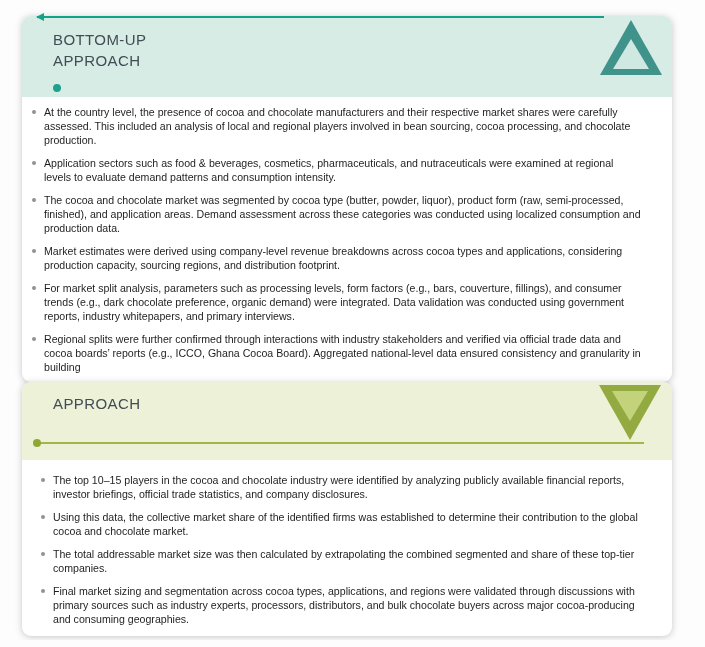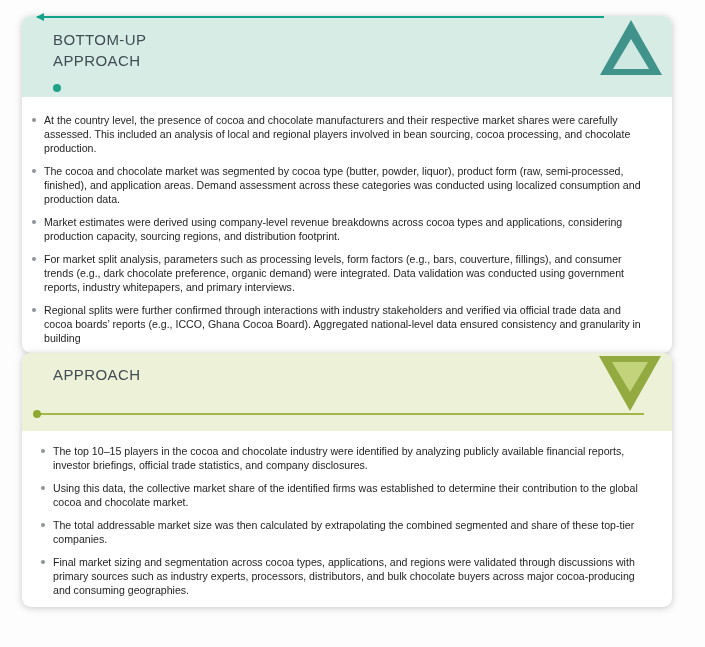--- a/index.html
+++ b/index.html
@@ -47,21 +47,21 @@
   .bottom-line .line-dot{
     position:absolute;left:-2px;top:-3px;width:8px;height:8px;
     border-radius:50%;background:#8ea832;
   }
   .tri{position:absolute;z-index:2;}
   .tri-up{right:9px;top:3px;}
   .tri-down{right:10px;top:2px;}
   .bullets{
     margin:0;list-style:none;
   }
-  .bullets-1{padding:16px 30px 8px 9px;}
+  .bullets-1{padding:8px 30px 8px 9px;}
   .bullets-2{padding:13px 30px 10px 18px;}
   .bullets li{
     position:relative;padding-left:13px;margin-bottom:9px;
     font-size:10.6px;line-height:14px;color:#1e1e1e;
   }
   .bullets li:last-child{margin-bottom:0;}
   .bullets li::before{
     content:"";position:absolute;left:1px;top:5px;
     width:4px;height:4px;border-radius:50%;background:#8d9398;
   }
@@ -81,20 +81,21 @@
         <div>APPROACH</div>
       </div>
       <span class="dot-teal"></span>
       <svg class="tri tri-up" width="64" height="57" viewBox="0 0 64 57">
         <polygon points="32,1 63,56 1,56" fill="#3f938a"></polygon>
         <polygon points="32,20 50,50 14,50" fill="#cfe9e2"></polygon>
       </svg>
     </header>
     <ul class="bullets bullets-1">
       <li>At the country level, the presence of cocoa and chocolate manufacturers and their respective market shares were carefully assessed. This included an analysis of local and regional players involved in bean sourcing, cocoa processing, and chocolate production.</li>
+      <li>Application sectors such as food &amp; beverages, cosmetics, pharmaceuticals, and nutraceuticals were examined at regional levels to evaluate demand patterns and consumption intensity.</li>
       <li>The cocoa and chocolate market was segmented by cocoa type (butter, powder, liquor), product form (raw, semi-processed, finished), and application areas. Demand assessment across these categories was conducted using localized consumption and production data.</li>
       <li>Market estimates were derived using company-level revenue breakdowns across cocoa types and applications, considering production capacity, sourcing regions, and distribution footprint.</li>
       <li>For market split analysis, parameters such as processing levels, form factors (e.g., bars, couverture, fillings), and consumer trends (e.g., dark chocolate preference, organic demand) were integrated. Data validation was conducted using government reports, industry whitepapers, and primary interviews.</li>
       <li>Regional splits were further confirmed through interactions with industry stakeholders and verified via official trade data and cocoa boards’ reports (e.g., ICCO, Ghana Cocoa Board). Aggregated national-level data ensured consistency and granularity in building</li>
     </ul>
   </section>
 
   <section class="card card-top-down">
     <header class="band band-green">
       <div class="title">

